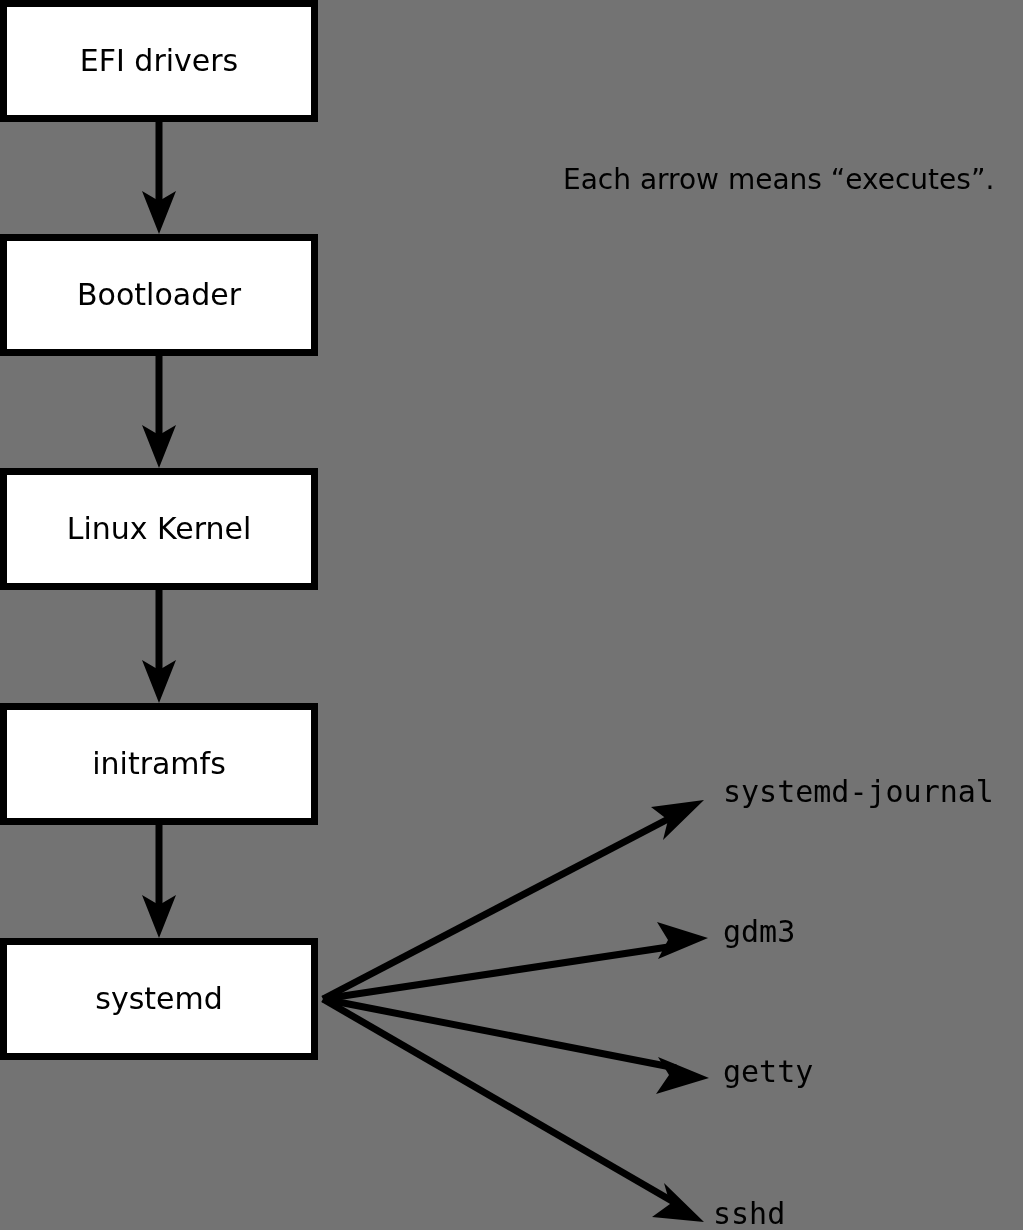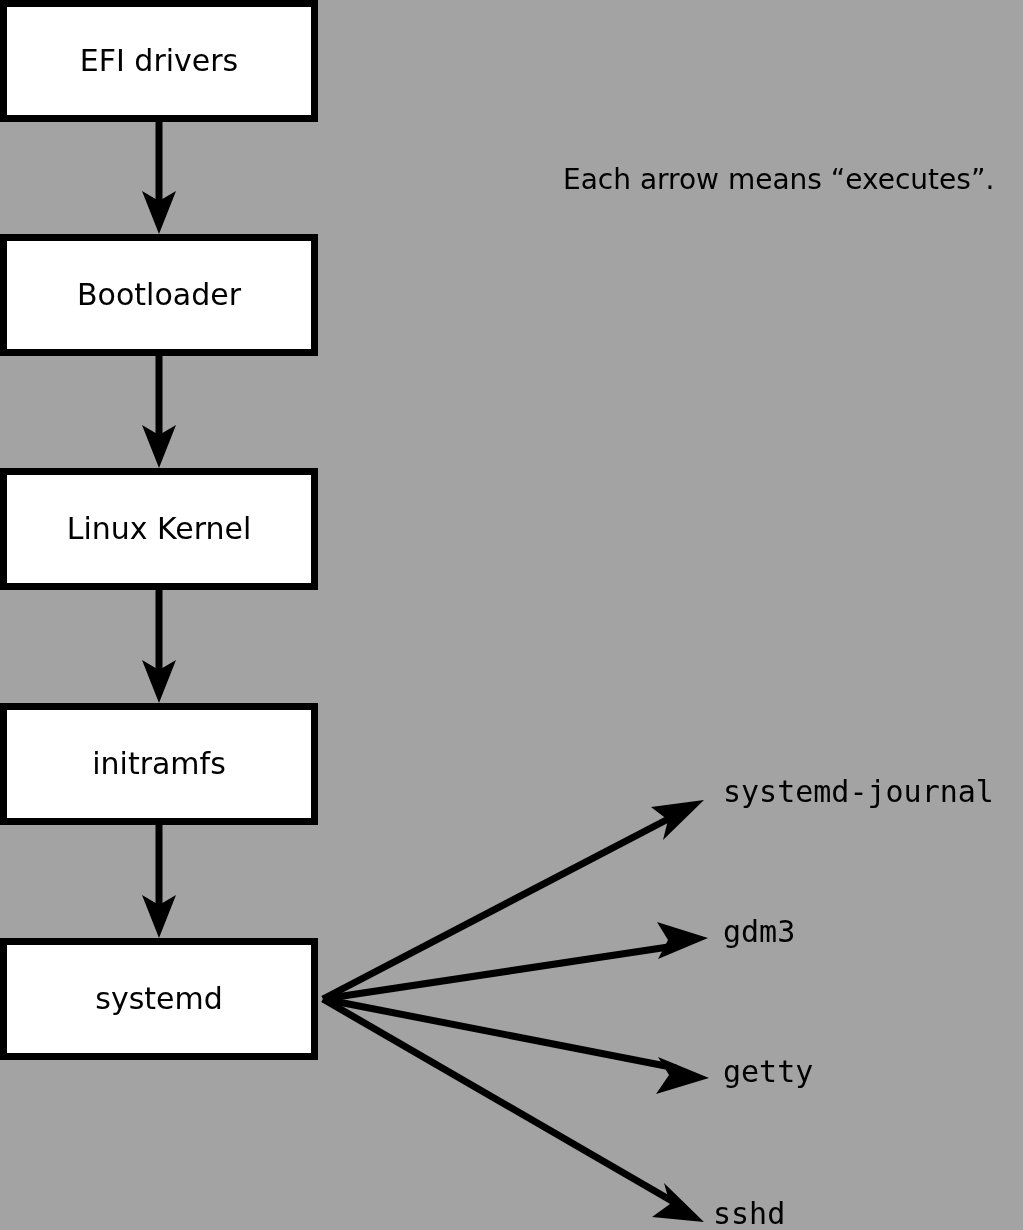--- a/index.html
+++ b/index.html
@@ -7,21 +7,21 @@
     padding: 0;
     background: #ffffff;
   }
   body {
     font-family: "DejaVu Sans", sans-serif;
   }
   #canvas {
     position: relative;
     width: 1023px;
     height: 1230px;
-    background: #a3a3a3;
+    background: #737373;
     overflow: hidden;
   }
   #diagram-svg {
     position: absolute;
     top: 0;
     left: 0;
     width: 1023px;
     height: 1230px;
     display: block;
   }

